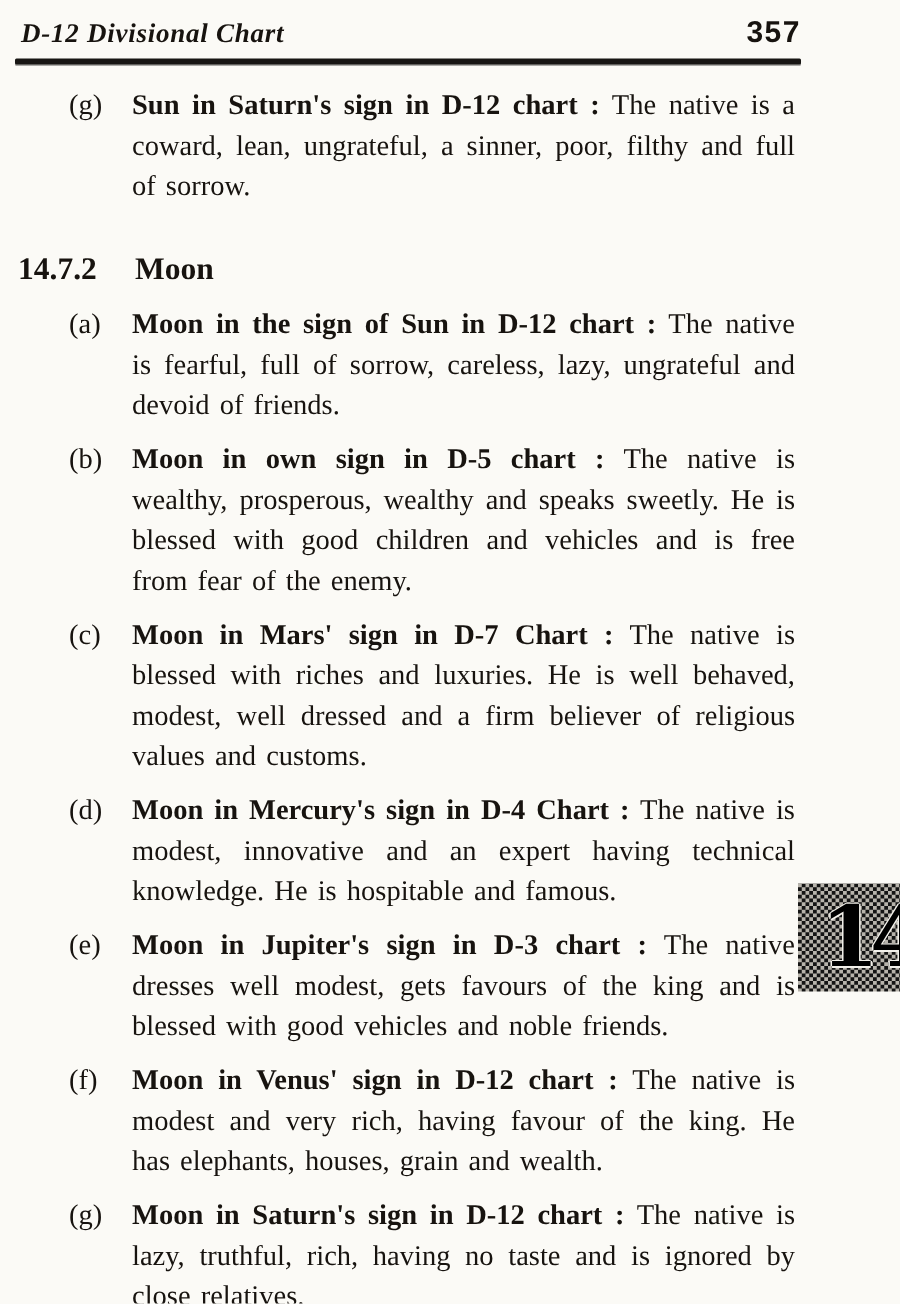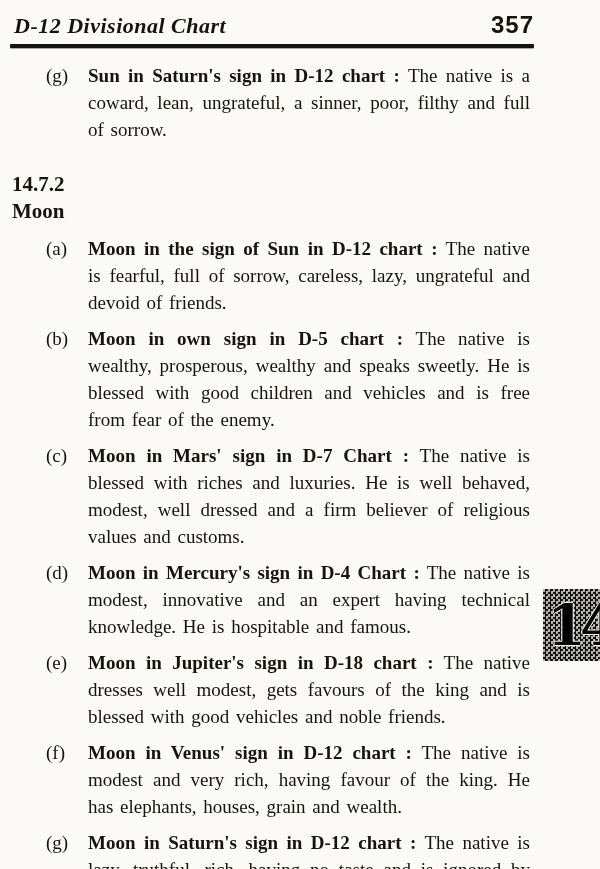--- a/index.html
+++ b/index.html
@@ -10,25 +10,25 @@
     color:#17130f;
   }
   .page{width:600px;height:869px;position:relative;}
 
   
   .hdr{
     display:flex;justify-content:space-between;align-items:baseline;
     padding:11px 66px 0 14px;
   }
   .hdr-title{
-    font-style:italic;font-weight:600;font-size:22px;letter-spacing:.5px;
+    font-style:italic;font-weight:600;font-size:18px;letter-spacing:.5px;
   }
   .hdr-page{
     font-family:"Liberation Sans","DejaVu Sans",sans-serif;
-    font-weight:700;font-size:24px;letter-spacing:1px;
+    font-weight:700;font-size:20px;letter-spacing:1px;
   }
   .hdr-rule{
     margin:5px 66px 0 10px;height:4px;background:#171513;
     border-radius:1px;
     box-shadow:0 1px 0 rgba(23,21,19,.35);
   }
 
   
   .bodycol{padding-top:14px;}
   .item{
@@ -40,32 +40,33 @@
     word-spacing:2px;
   }
   .item .marker{
     position:absolute;left:46px;top:0;
     font-weight:400;
   }
   .item b{font-weight:700;font-family:Liberation Serif, serif;}
   .section-hd{
     display:flex;align-items:baseline;
     margin:28px 0 10px 12px;
-    font-size:21px;font-weight:700;line-height:27px;flex-direction:column;
+    font-size:21px;font-weight:700;line-height:27px;
   }
   .section-hd .num{width:78px;}
 
   
   .thumb{
     position:absolute;right:0;top:589px;width:57px;height:72px;
     background:
       repeating-conic-gradient(#141414 0% 25%, #b7b3ab 0% 50%);
     background-size:5px 5px;
     display:flex;align-items:flex-end;justify-content:flex-start;
     overflow:hidden;
+    padding-left:11px;
   }
   .thumb span{
     font-family:"DejaVu Serif","Liberation Serif",serif;
     font-weight:700;font-size:56px;line-height:72px;
     letter-spacing:-6px;color:#000;padding-left:4px;
     text-shadow:-1px 0 0 #f2f0ea,0 -1px 0 #f2f0ea,1px 0 0 #f2f0ea,0 1px 0 #f2f0ea;
   }
 </style>
 </head>
 <body>
@@ -110,21 +111,21 @@
     </p>
 
     <p class="item">
       <span class="marker">(d)</span>
       <b>Moon in Mercury's sign in D-4 Chart :</b>
       <span>The native is modest, innovative and an expert having technical knowledge. He is hospitable and famous.</span>
     </p>
 
     <p class="item">
       <span class="marker">(e)</span>
-      <b>Moon in Jupiter's sign in D-18 chart :</b>
+      <b>Moon in Jupiter's sign in D-3 chart :</b>
       <span>The native dresses well modest, gets favours of the king and is blessed with good vehicles and noble friends.</span>
     </p>
 
     <p class="item">
       <span class="marker">(f)</span>
       <b>Moon in Venus' sign in D-12 chart :</b>
       <span>The native is modest and very rich, having favour of the king. He has elephants, houses, grain and wealth.</span>
     </p>
 
     <p class="item">

